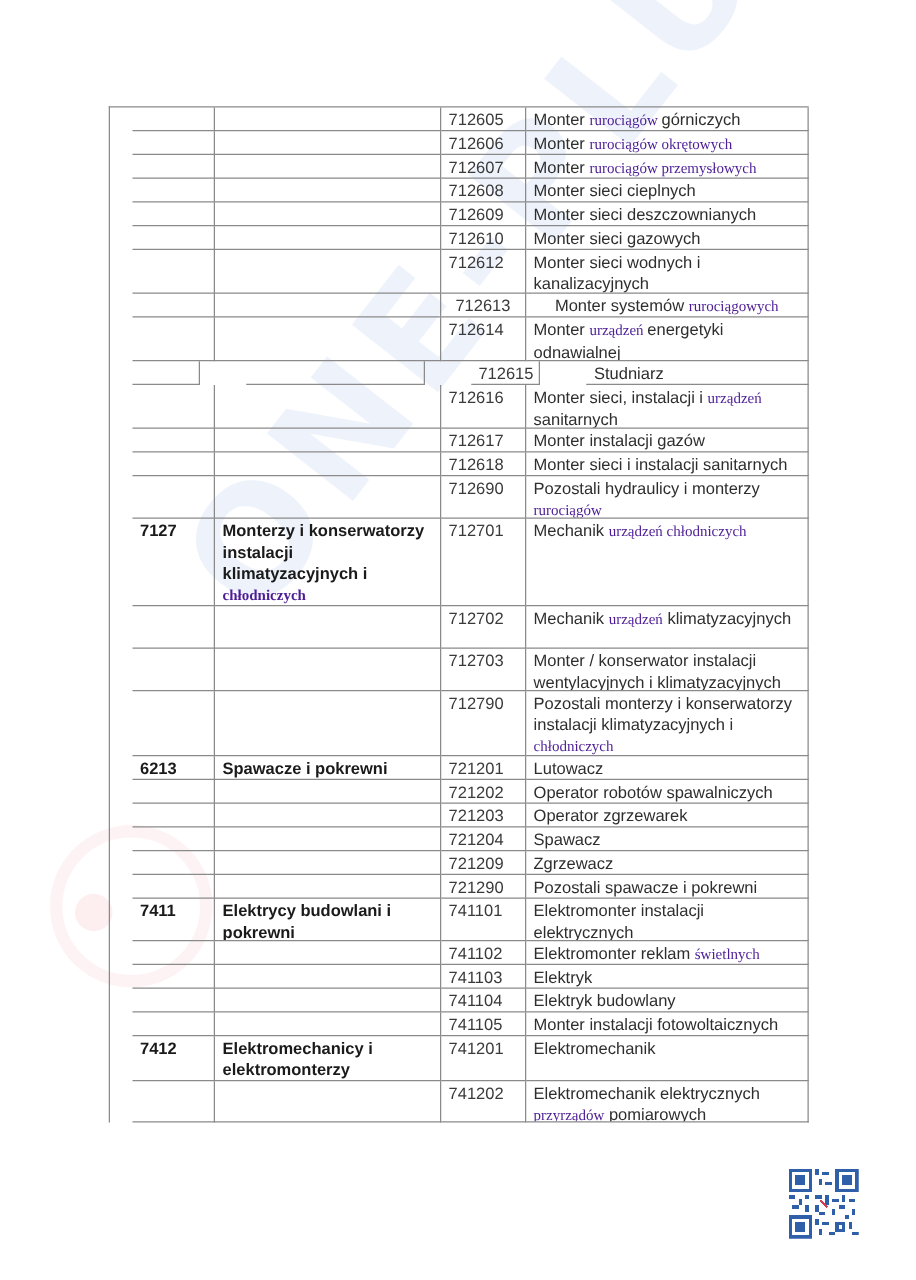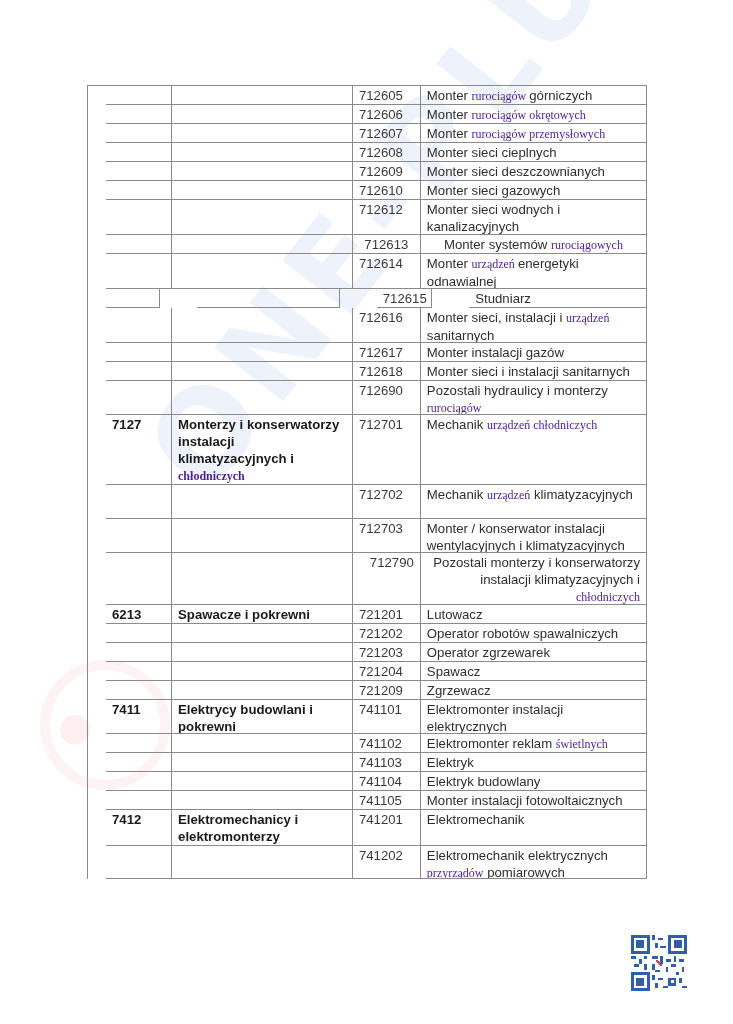--- a/index.html
+++ b/index.html
@@ -144,21 +144,21 @@
       <div class="cell c2"></div>
       <div class="cell c3">712702</div>
       <div class="cell c4"><span>Mechanik </span><span class="serif">urządzeń</span><span> klimatyzacyjnych</span></div>
     </div>
     <div class="row" style="height: 34px; justify-content: flex-end;">
       <div class="cell c1"></div>
       <div class="cell c2"></div>
       <div class="cell c3">712703</div>
       <div class="cell c4"><span>Monter / konserwator instalacji wentylacyjnych i klimatyzacyjnych</span></div>
     </div>
-    <div class="row" style="height: 52px; text-align: right;">
+    <div class="row" style="height: 52px;">
       <div class="cell c1"></div>
       <div class="cell c2"></div>
       <div class="cell c3">712790</div>
       <div class="cell c4"><span>Pozostali monterzy i konserwatorzy instalacji klimatyzacyjnych i </span><span class="serif">chłodniczych</span></div>
     </div>
     <div class="row" style="height: 19px;">
       <div class="cell c1">6213</div>
       <div class="cell c2"><span>Spawacze i pokrewni</span></div>
       <div class="cell c3">721201</div>
       <div class="cell c4"><span>Lutowacz</span></div>
@@ -179,20 +179,26 @@
       <div class="cell c1"></div>
       <div class="cell c2"></div>
       <div class="cell c3">721204</div>
       <div class="cell c4"><span>Spawacz</span></div>
     </div>
     <div class="row" style="height: 19px;">
       <div class="cell c1"></div>
       <div class="cell c2"></div>
       <div class="cell c3">721209</div>
       <div class="cell c4"><span>Zgrzewacz</span></div>
+    </div>
+    <div class="row" style="height: 19px;">
+      <div class="cell c1"></div>
+      <div class="cell c2"></div>
+      <div class="cell c3">721290</div>
+      <div class="cell c4"><span>Pozostali spawacze i pokrewni</span></div>
     </div>
     <div class="row" style="height: 34px;">
       <div class="cell c1">7411</div>
       <div class="cell c2"><span>Elektrycy budowlani i pokrewni</span></div>
       <div class="cell c3">741101</div>
       <div class="cell c4"><span>Elektromonter instalacji elektrycznych</span></div>
     </div>
     <div class="row" style="height: 19px;">
       <div class="cell c1"></div>
       <div class="cell c2"></div>

